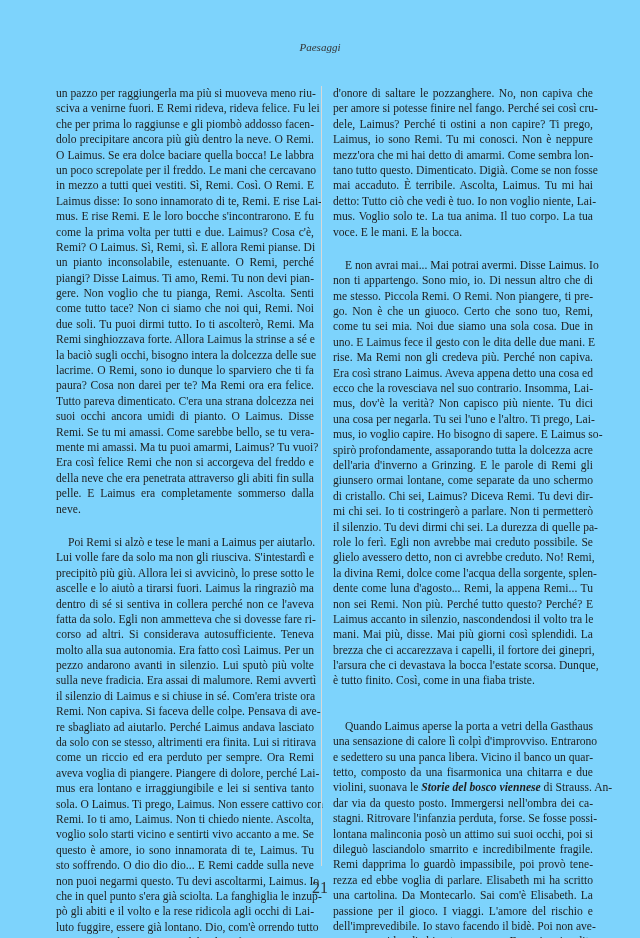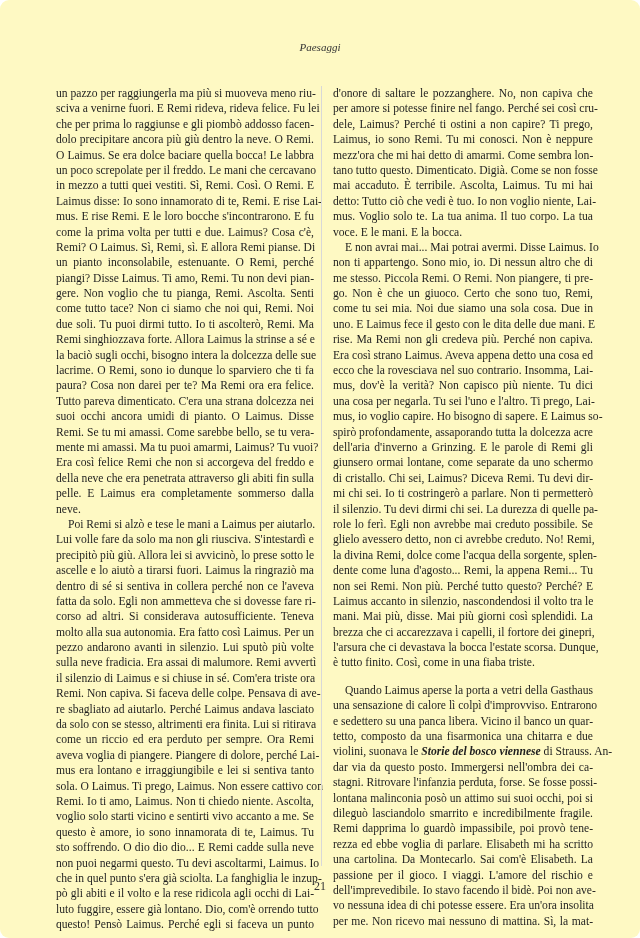--- a/index.html
+++ b/index.html
@@ -1,44 +1,44 @@
 <!DOCTYPE html>
 <html><head>
   <meta charset="utf-8">
   <style>
     html, body { margin: 0; padding: 0; background: #ffffff; }
     body {
       width: 640px; height: 938px; position: relative; overflow: hidden;
       font-family: "Liberation Serif", "DejaVu Serif", serif;
       color: #1e1e1e;
     }
-    .page { position: absolute; left: 0; top: 0; width: 640px; height: 938px; background: #fef9c3; border-radius: 9px; }
+    .page { position: absolute; left: 0; top: 0; width: 640px; height: 938px; background: #7dd3fc; }
     .running-head {
       position: absolute; top: 41px; left: 0; width: 640px; text-align: center;
       font-style: italic; font-size: 11px; color: #333;
     }
     .col {
       position: absolute; top: 86px; width: 258px;
       font-size: 11.6px; line-height: 15.4px;
     }
     .col.left { left: 56px; }
     .col.right { left: 333px; width: 260px; }
     .line {
       display: block; white-space: nowrap; text-align: justify; text-align-last: justify;
       height: 15.4px; overflow: visible;
     }
     .line.last { text-align-last: left; }
-    .line.indent { padding-left: 12px; }
+    .line.indent { padding-left: 12px; margin-top: 18px; }
     .line.blank { height: 12px; }
     .gutter-rule {
       position: absolute; left: 321px; top: 86px; width: 1px; height: 780px; background: #d8d8d8;
     }
     .folio {
       position: absolute; top: 879px; left: 0; width: 640px; text-align: center;
-      font-size: 12px; color: #333;
+      font-size: 16px; color: #333;
     }
     i.title { font-style: italic; font-weight: bold; }
   </style>
 </head>
 <body>
 
 <div class="page">
   <div class="running-head">Paesaggi</div>
   <div class="col left" id="col-left">
       <span class="line">un pazzo per raggiungerla ma più si muoveva meno riu-</span>

